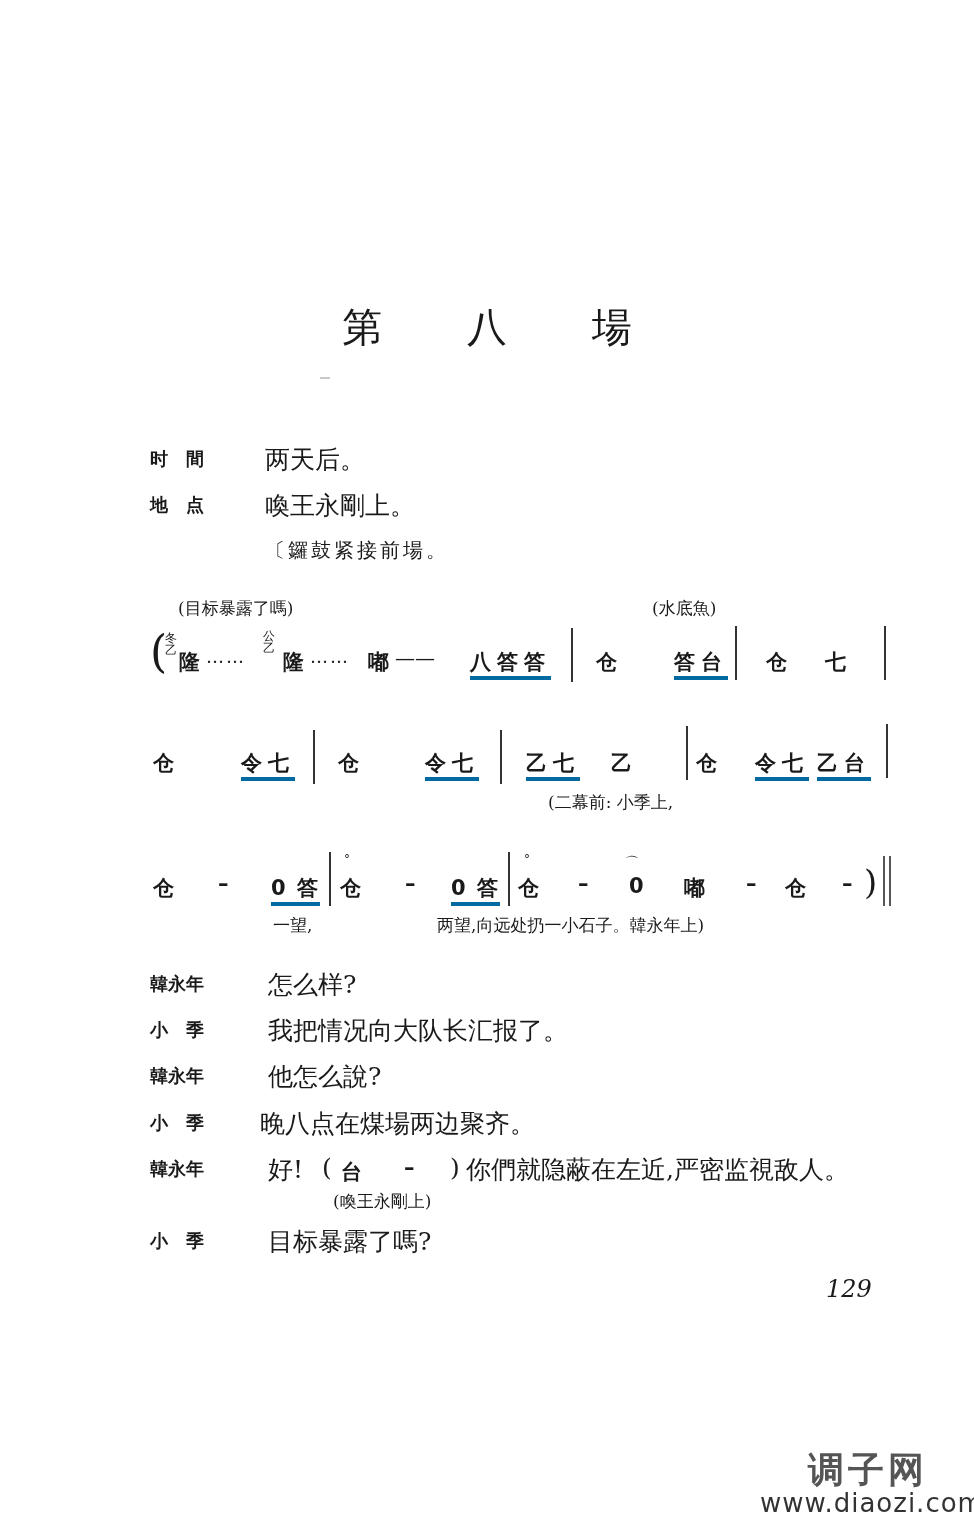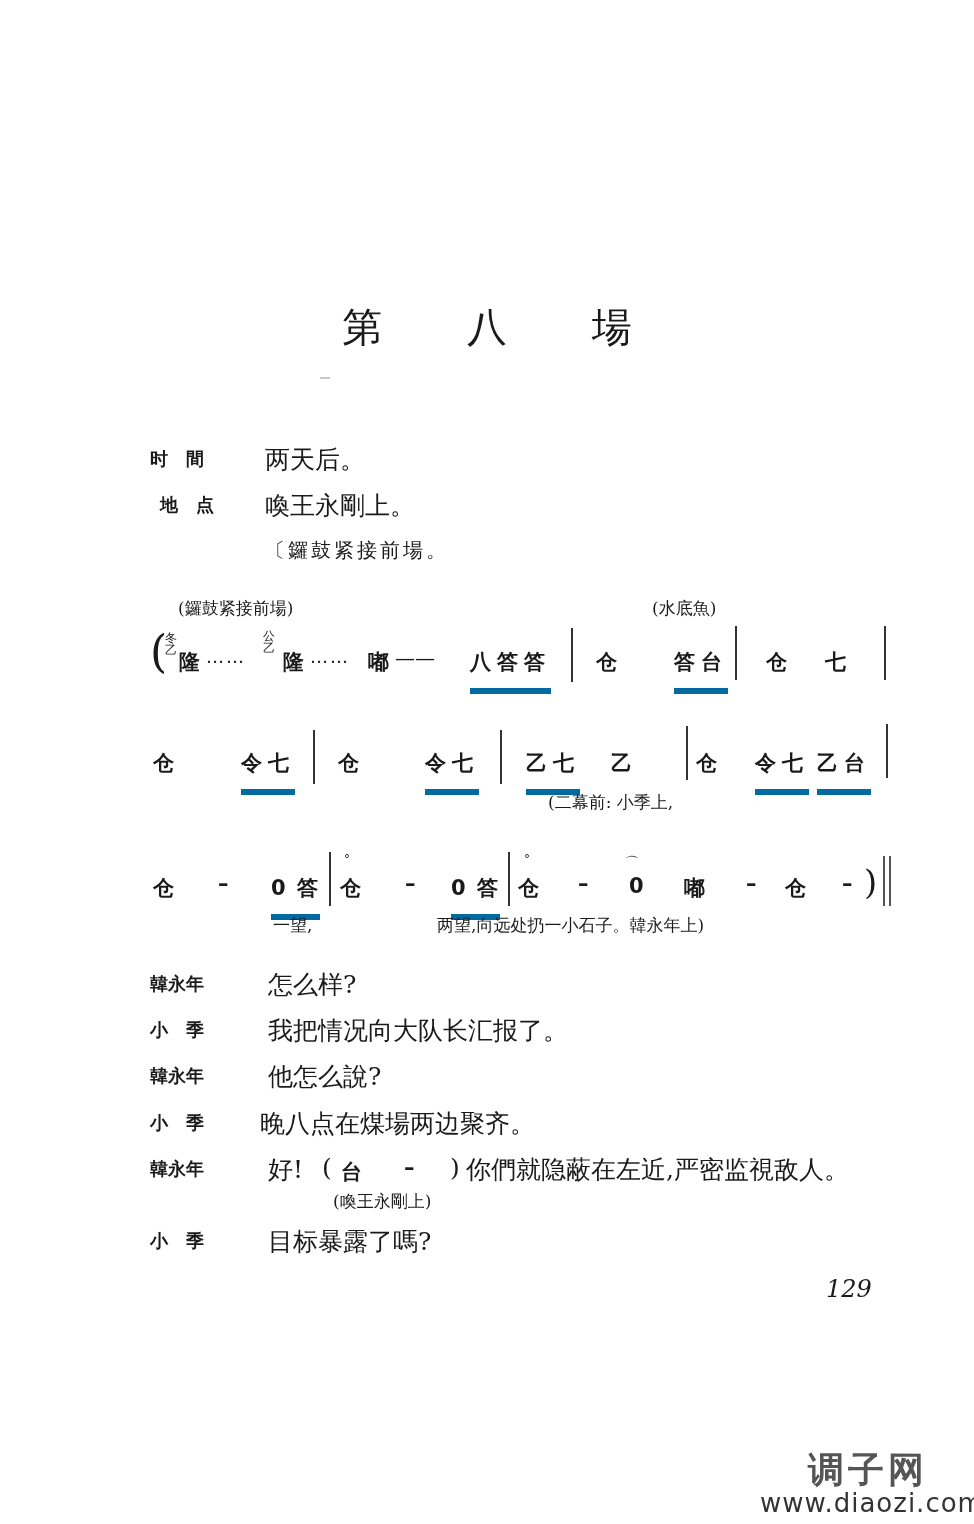--- a/index.html
+++ b/index.html
@@ -8,43 +8,43 @@
       font-family: "DejaVu Serif", "Liberation Serif", serif; color: #1a1a1a;
     }
     .abs { position: absolute; white-space: nowrap; }
     .title { left: 0; width: 974px; top: 300px; text-align: center; font-size: 40px; letter-spacing: 36px; text-indent: 36px; font-weight: 400; }
     .speck { left: 320px; top: 377px; width: 10px; height: 2px; background: #c8c8c8; }
     .label { font-family: "DejaVu Sans", "Liberation Sans", sans-serif; font-weight: bold; font-size: 18px; }
     .text { font-size: 25px; }
     .stage { font-size: 20px; letter-spacing: 3px; }
     .small { font-size: 17px; }
     .perc { font-family: "DejaVu Sans", "Liberation Sans", sans-serif; font-weight: bold; font-size: 21px; }
-    .ul { border-bottom: 6px solid #0369a1; padding-bottom: 12px; text-align: right; }
+    .ul { border-bottom: 4px solid #0369a1; padding-bottom: 0; text-align: right; }
     .bar { position: absolute; width: 2px; background: #333; }
     .dbar { position: absolute; width: 4px; border-left: 2px solid #555; border-right: 2px solid #555; }
     .tiny { font-size: 12px; font-family: "DejaVu Sans", sans-serif; }
     .dots { font-size: 18px; letter-spacing: 2px; }
     .pagenum { font-family: "DejaVu Serif", serif; font-style: italic; font-weight: normal; font-size: 24px; }
     .wm1 { font-family: "DejaVu Sans", sans-serif; font-weight: bold; font-size: 36px; color: #555; letter-spacing: 4px; }
     .wm2 { font-family: "DejaVu Sans", sans-serif; font-size: 26px; color: #333; letter-spacing: 1px; }
     .ferm { font-size: 14px; }
   </style>
 </head>
 <body>
 
 <div class="abs title">第 八 場</div>
 <div class="abs speck"></div>
 
 <div class="abs label" style="left:150px; top:447px;">时　間</div>
 <div class="abs text" style="left:265px; top:443px;">两天后。</div>
-<div class="abs label" style="left:150px; top:493px;margin-left:10px;">地　点</div>
+<div class="abs label" style="left:150px; top:493px;">地　点</div>
 <div class="abs text" style="left:265px; top:489px;">喚王永剛上。</div>
 <div class="abs stage" style="left:265px; top:537px;">〔鑼鼓紧接前場。</div>
 
-<div class="abs small" style="left:178px; top:597px;">(鑼鼓紧接前場)</div>
+<div class="abs small" style="left:178px; top:597px;">(目标暴露了嗎)</div>
 <div class="abs small" style="left:652px; top:597px;">(水底魚)</div>
 
 <div class="abs" style="left:150px; top:630px; font-size:44px; line-height:44px;">(</div>
 <div class="abs tiny" style="left:165px; top:632px; line-height:12px; white-space:pre;">冬
 乙</div>
 <div class="abs perc" style="left:179px; top:648px;">隆</div>
 <div class="abs dots" style="left:206px; top:646px;">……</div>
 <div class="abs tiny" style="left:263px; top:630px; line-height:12px; white-space:pre;">公
 乙</div>
 <div class="abs perc" style="left:283px; top:648px;">隆</div>

